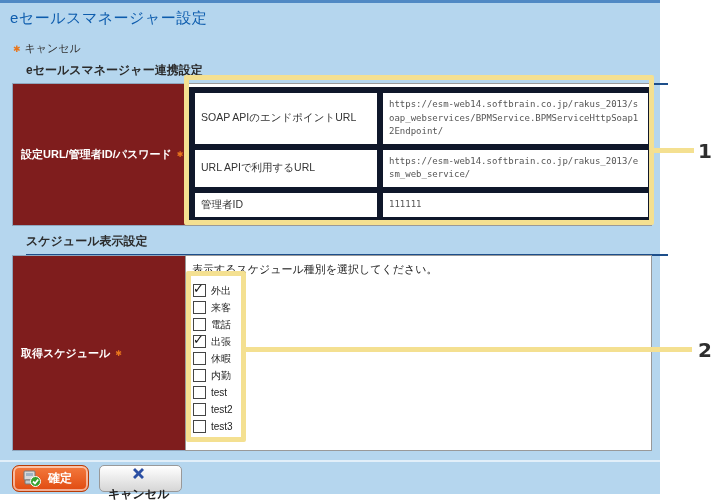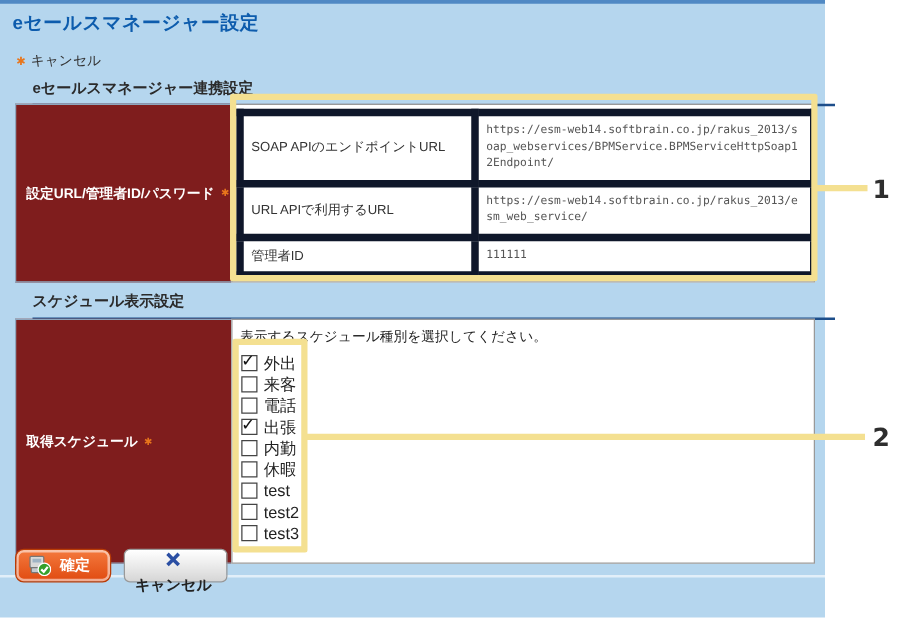--- a/index.html
+++ b/index.html
@@ -1,20 +1,20 @@
 <!DOCTYPE html>
 <html><head>
 <meta charset="utf-8">
 <style>
   html,body{margin:0;padding:0;background:#fff;}
   body{font-family:"Liberation Sans","DejaVu Sans",sans-serif;}
   .stage{position:relative;width:721px;height:501px;background:#fff;overflow:hidden;}
   .panel{position:absolute;left:0;top:0;width:660px;height:494px;background:#b5d6ee;
          border-top:3px solid #5089c4;box-sizing:border-box;}
-  .page-title{position:absolute;left:10px;top:6px;font-size:15px;font-weight:bold;color:#0d5cad;letter-spacing:.5px;}
+  .page-title{position:absolute;left:10px;top:6px;font-size:15px;font-weight:normal;color:#0d5cad;letter-spacing:.5px;}
   .required-note{position:absolute;left:13px;top:38px;font-size:11px;color:#333;}
   .req-mark{color:#e8761c;font-size:9px;margin-right:4px;}
   .req-mark.inline{margin-left:5px;margin-right:0;font-size:8px;}
   .section-header{position:absolute;left:10px;width:642px;font-size:12px;font-weight:bold;color:#2b2b2b;
                   padding-bottom:4px;border-bottom:2px solid #1d4e8a;box-sizing:border-box;margin-left:16px;}
   #sec1-header{top:59px;}
   #sec2-header{top:230px;}
   .outer-table{position:absolute;left:12px;width:640px;display:flex;box-sizing:border-box;}
   #sec1-table{top:80px;height:143px;}
   #sec2-table{top:252px;height:196px;}
@@ -28,23 +28,23 @@
   .f-label{width:170px;font-size:10.5px;color:#333;padding:5px 6px;}
   .f-value{font-size:9px;font-family:"DejaVu Sans Mono","Liberation Mono",monospace;color:#555;
            padding:5px 6px;word-break:break-all;line-height:1.5;}
   .small-button{margin-top:6px;font-size:11px;color:#333;background:linear-gradient(#fdfdfd,#e2e2e2);
                 border:1px solid #888;border-radius:3px;padding:2px 9px;cursor:pointer;font-family:inherit;}
   .instruction{font-size:11px;color:#222;margin:0 0 5px 0;}
   .cb-row{height:17px;display:flex;align-items:center;}
   .cb{display:inline-block;width:11px;height:11px;background:#fff;border:1px solid #444;position:relative;
       margin:0 5px 0 1px;flex:0 0 11px;}
   .cb.checked::after{content:"\2713";position:absolute;left:-1px;top:-4px;font-size:13px;font-weight:bold;color:#111;}
-  .cb-label{font-size:13px;color:#222;}
+  .cb-label{font-size:10px;color:#222;}
   .footer-sep{position:absolute;left:0;top:457px;width:660px;height:2px;background:#e2eff9;}
-  .footer{position:absolute;left:12px;top:436px;display:flex;gap:10px;align-items:center;}
+  .footer{position:absolute;left:12px;top:462px;display:flex;gap:10px;align-items:center;}
   .confirm-btn{display:flex;align-items:center;gap:7px;height:27px;padding:0 16px 0 10px;
                background:linear-gradient(#f47a3e,#e04a10);border:1px solid #b93c06;border-radius:7px;
                box-shadow:inset 0 0 0 2px rgba(255,255,255,.55);color:#fff;font-weight:bold;font-size:12px;
                cursor:pointer;font-family:inherit;}
   .cancel-btn{display:flex;align-items:center;gap:5px;height:27px;padding:0 12px 0 8px;
               background:linear-gradient(#ffffff,#d6d6d6);border:1px solid #999;border-radius:5px;
               color:#222;font-weight:bold;font-size:12px;cursor:pointer;font-family:inherit;flex-direction:column;}
   .hl-box{position:absolute;border:5px solid #f4e091;border-radius:2px;box-sizing:border-box;z-index:5;}
   #hl-box-1{left:184px;top:75px;width:470px;height:150px;}
   #hl-box-2{left:186px;top:271px;width:60px;height:171px;}
@@ -124,26 +124,26 @@
             </div>
 
             <div class="cb-row">
               <span class="cb checked"></span>
               <span class="cb-label">出張</span>
             </div>
 
 
             <div class="cb-row">
               <span class="cb"></span>
-              <span class="cb-label">内勤</span>
+              <span class="cb-label">休暇</span>
             </div>
 
             <div class="cb-row">
               <span class="cb"></span>
-              <span class="cb-label">休暇</span>
+              <span class="cb-label">内勤</span>
             </div>
 
             <div class="cb-row">
               <span class="cb"></span>
               <span class="cb-label">test</span>
             </div>
 
             <div class="cb-row">
               <span class="cb"></span>
               <span class="cb-label">test2</span>

